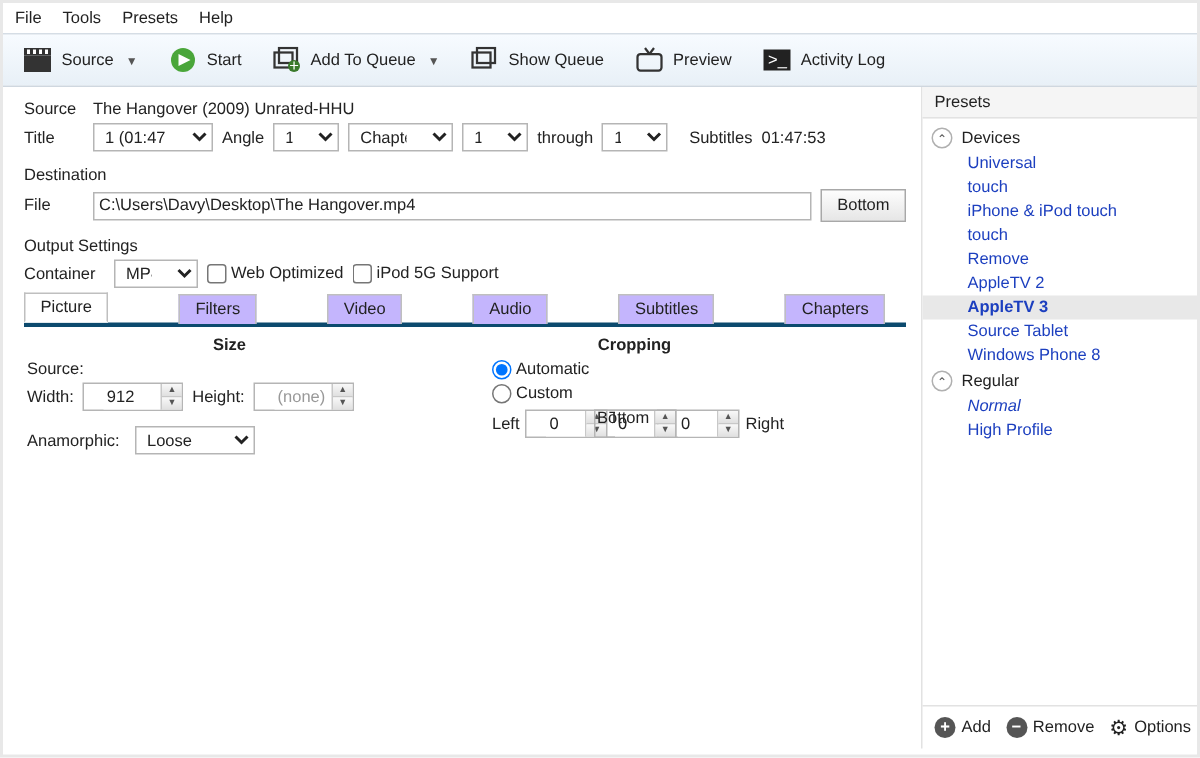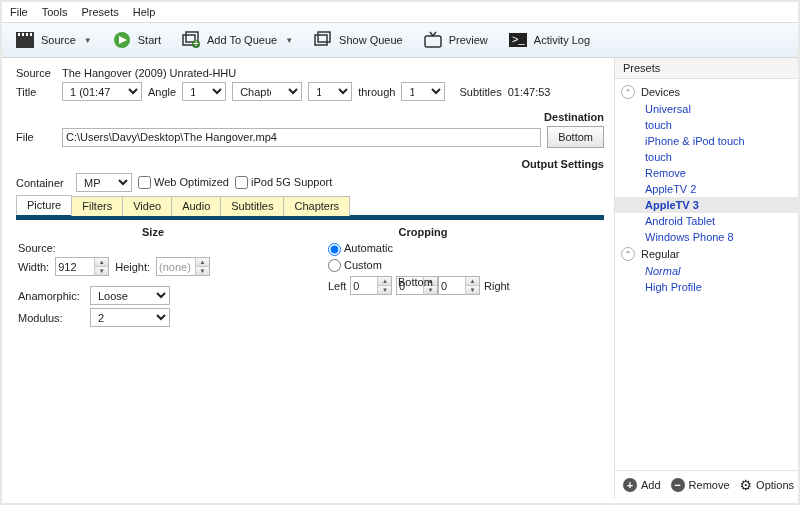--- a/index.html
+++ b/index.html
@@ -13,36 +13,36 @@
 .icon { width:20px; height:18px; display:inline-block; }
 .icon svg{width:100%;height:100%;}
 .chev-small{font-size:8px; color:#555; margin-left:2px;}
 
 .main-wrap { display:flex; height:calc(100% - 60px); }
 .left { flex:1; padding:6px 10px 4px 14px; overflow:hidden; }
 .right { width:184px; border-left:1px solid #e2e2e2; display:flex; flex-direction:column; }
 
 .row { display:flex; align-items:center; gap:6px; margin:3px 0; flex-wrap:wrap;}
 .lblw { display:inline-block; }
-.section-head { font-weight:bold; margin-top:10px; margin-bottom:2px;text-align:right; }
+.section-head { font-weight:normal; margin-top:10px; margin-bottom:2px; }
 
 select,input[type=text]{ border:1px solid #b5b5b5; background:#fff; height:19px; padding:0 3px; }
 select{ padding-right:14px; }
 .txt-long{ flex:1; height:20px;}
 .btn { border:1px solid #a8a8a8; background:linear-gradient(#fdfdfd,#e6e6e6); height:22px; padding:0 10px; }
 
-.tabs { display:flex; border-bottom:5px solid #0c4a6e; margin-top:2px;}
-.tab { border:1px solid #bfbfbf; border-bottom:none; padding:3px 10px; margin-right:-1px; background:#fef9c3; position:relative; top:1px;}
+.tabs { display:flex; border-bottom:3px solid #0c4a6e; margin-top:2px;gap:48px;}
+.tab { border:1px solid #bfbfbf; border-bottom:none; padding:3px 10px; margin-right:-1px; background:#c4b5fd; position:relative; top:1px;}
 .tab.active{ background:#fff; top:0px; border-bottom:1px solid #fff;}
 
 .tab-body{ border:0; padding:6px 2px; display:flex; gap:40px;}
 .subhead{ font-weight:bold; margin-bottom:4px;text-align:center;}
 
 .numbox{ display:inline-flex; align-items:stretch; border:1px solid #b5b5b5; height:19px;}
-.numbox input{ border:none; width:38px; padding:0 2px;}
+.numbox input{ border:none; width:38px; padding:0 2px;margin-left:13px;}
 .spin{ display:flex; flex-direction:column; width:14px; border-left:1px solid #c8c8c8;}
 .spin div{ flex:1; background:linear-gradient(#f8f8f8,#e0e0e0); font-size:6px; text-align:center; line-height:8px; color:#555;}
 .spin div:first-child{border-bottom:1px solid #c8c8c8;}
 
 .crop-cross{ position:relative; width:190px; height:130px; margin-top:4px;}
 .crop-cross .cell{position:absolute; display:flex; align-items:center; gap:4px;}
 .crop-lbl{ color:#222;}
 
 .presets-head{ padding:4px 8px; font-weight:normal; background:#f5f5f5; border-bottom:1px solid #e2e2e2;}
 .preset-list{ flex:1; overflow:auto; padding:4px 0;}
@@ -190,24 +190,20 @@
               <span class="spin">
                 <div>▲</div>
                 <div>▼</div>
               </span>
             </span>
         </div>
         <div class="row" style="margin-top:10px">
           <span style="width:66px">Anamorphic:</span>
           <select style="width:80px"><option>Loose</option></select>
         </div>
-        <div class="row">
-          <span style="width:66px">Modulus:</span>
-          <select style="width:80px"><option>2</option></select>
-        </div>
       </div>
 
       <div>
         <div class="subhead">Cropping</div>
         <div class="row">
             <label><input type="radio" name="crop" checked="" style=""><span>Automatic</span></label>
           </div>
         <div class="row">
             <label><input type="radio" name="crop" style=""><span>Custom</span></label>
           </div>
@@ -272,21 +268,21 @@
         <span class="chev">⌃</span>
         <span>Devices</span>
       </div>
       <div class="pitem">Universal</div>
       <div class="pitem">touch</div>
       <div class="pitem">iPhone &amp; iPod touch</div>
       <div class="pitem">touch</div>
       <div class="pitem">Remove</div>
       <div class="pitem">AppleTV 2</div>
       <div class="pitem sel">AppleTV 3</div>
-      <div class="pitem">Android Tablet</div>
+      <div class="pitem">Source Tablet</div>
       <div class="pitem">Windows Phone 8</div>
 
       <div class="pgroup">
         <span class="chev">⌃</span>
         <span>Regular</span>
       </div>
       <div class="pitem ital">Normal</div>
       <div class="pitem">High Profile</div>
     </div>
     <div class="preset-footer">

